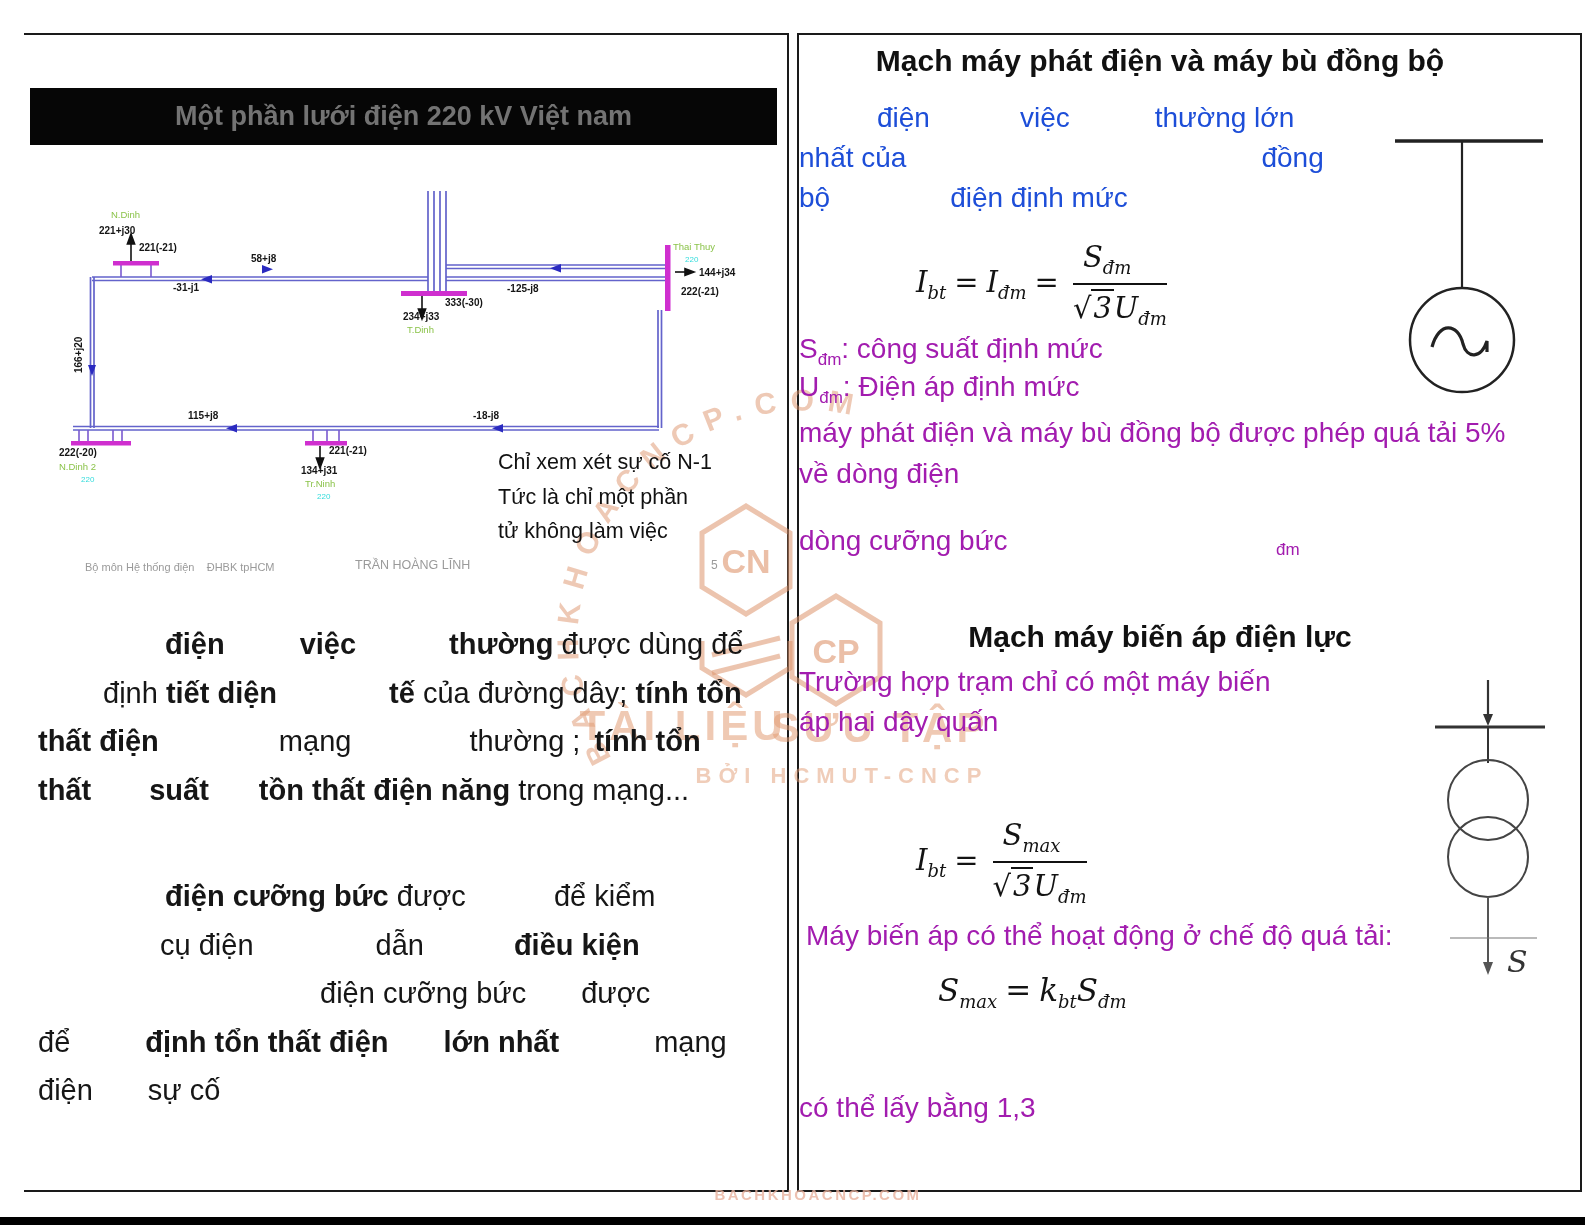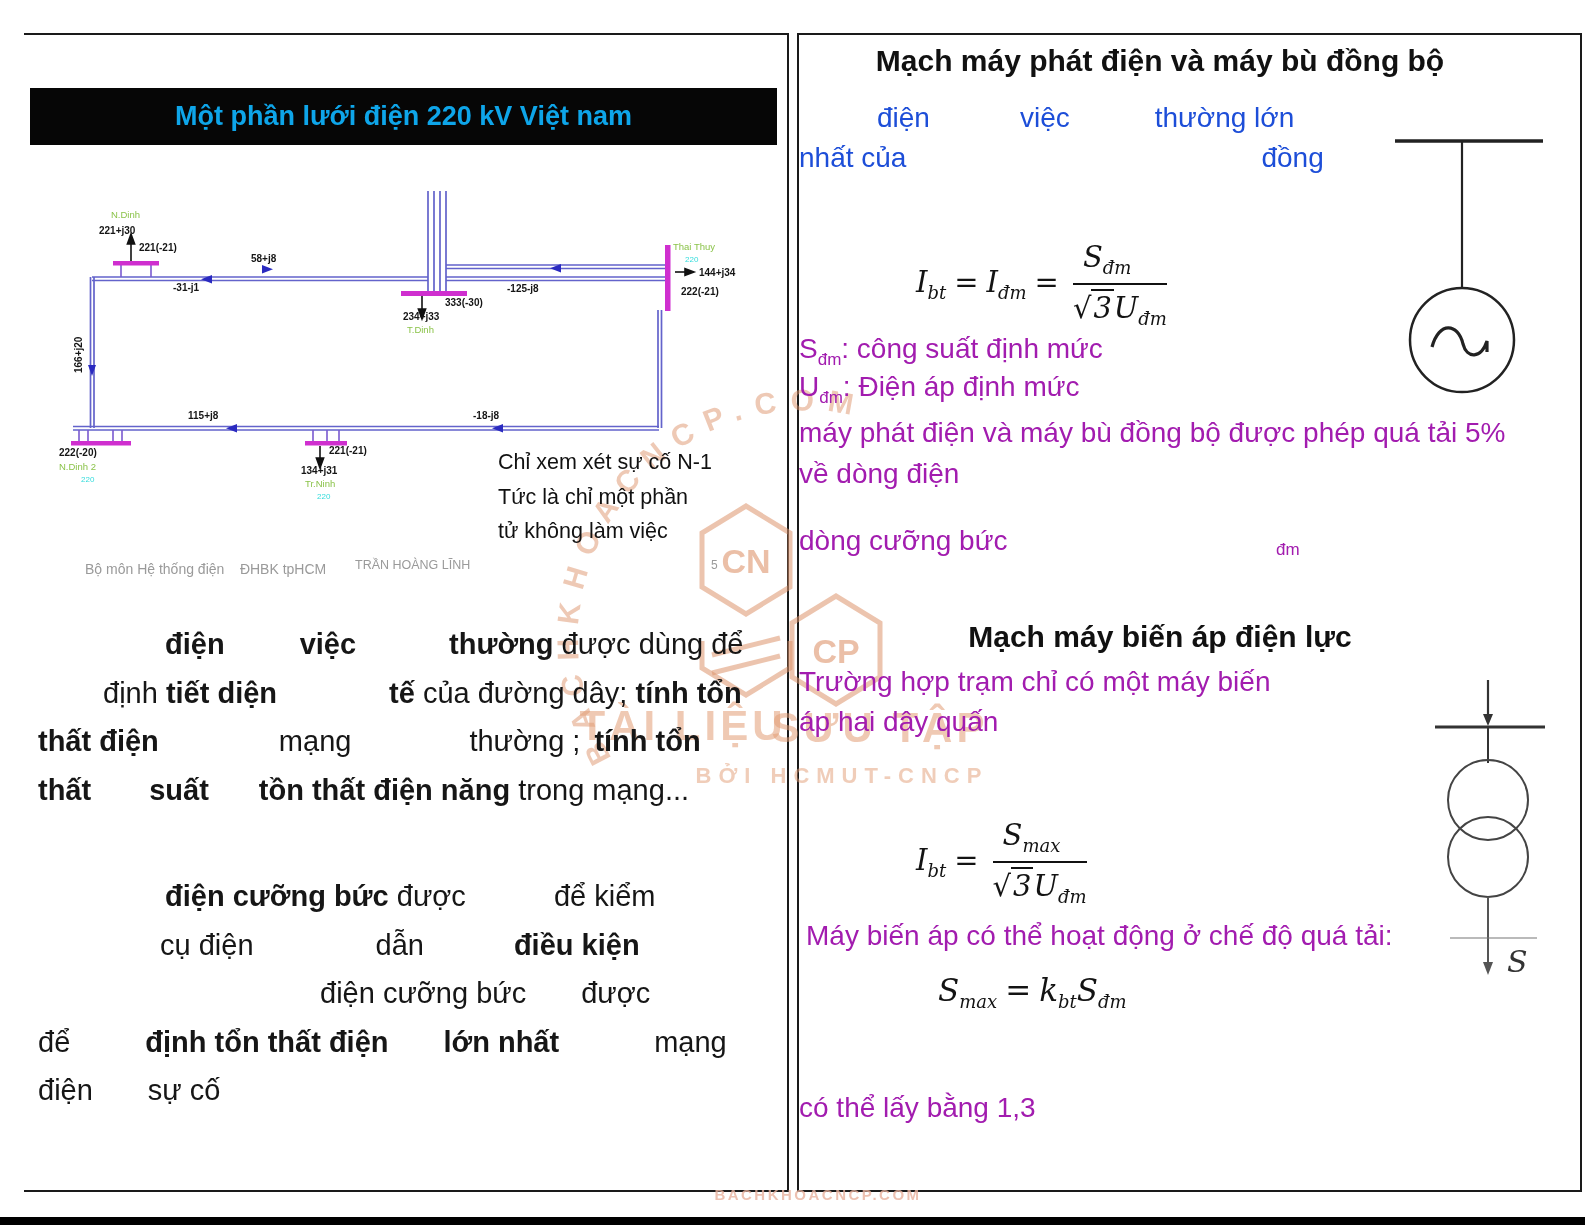--- a/index.html
+++ b/index.html
@@ -5,21 +5,21 @@
   html,body{margin:0;padding:0;background:#e8e8e8;}
   .page{position:relative;width:1585px;height:1225px;background:#ffffff;overflow:hidden;
         font-family:"Liberation Sans","DejaVu Sans",sans-serif;color:#141414;}
   .abs{position:absolute;}
   .panel{position:absolute;background:transparent;z-index:1;}
   .panel.left{left:24px;top:33px;width:763px;height:1155px;border:2px solid #1a1a1a;border-left:none;}
   .panel.right{left:797px;top:33px;width:781px;height:1155px;border:2px solid #1a1a1a;}
   .wm{position:absolute;left:0;top:0;z-index:2;pointer-events:none;}
   .content{position:absolute;left:0;top:0;width:100%;height:100%;z-index:3;}
   .slide-title{position:absolute;left:30px;top:88px;width:747px;height:57px;background:#060606;
-        color:#0ea5e9;font-weight:bold;font-size:27px;text-align:center;line-height:57px;}
+        color:#737373;font-weight:bold;font-size:27px;text-align:center;line-height:57px;}
   .note{position:absolute;left:498px;top:445px;font-size:21.5px;line-height:34.5px;color:#111;}
   .foot{position:absolute;color:#9a9a9a;}
   .tline{white-space:pre;height:48.6px;font-size:29px;color:#161616;}
   .tline .b{font-weight:bold;}
   .rline{white-space:pre;height:40px;font-size:28px;color:#1d4ed8;}
   .rtxt{position:absolute;font-size:28px;color:#a21caf;white-space:pre;}
   .rtxt sub{font-size:17px;}
   .rtitle{position:absolute;font-weight:bold;font-size:30px;color:#111;text-align:center;white-space:pre;}
   .math{position:absolute;font-family:"DejaVu Serif","Liberation Serif",serif;font-style:italic;
         font-size:29px;color:#131313;white-space:nowrap;}
@@ -128,21 +128,21 @@
           <text x="418" y="231" fill="#151515" font-size="10" font-weight="bold">-18-j8</text>
         </g>
     </svg>
 
     <div class="note">
       <div>Chỉ xem xét sự cố N-1</div>
       <div>Tức là chỉ một phần</div>
       <div>tử không làm việc</div>
     </div>
 
-    <div class="foot" style="left:85px;top:561px;font-size:14px;white-space:pre">Bộ môn Hệ thống điện    ĐHBK tpHCM</div>
+    <div class="foot" style="left:85px;top:561px;font-size:11px;white-space:pre">Bộ môn Hệ thống điện    ĐHBK tpHCM</div>
     <div class="foot" style="left:355px;top:558px;font-size:12.5px">TRẦN HOÀNG LĨNH</div>
     <div class="foot" style="left:711px;top:558px;font-size:12px">5</div>
 
     <div class="abs" style="left:30px;top:620px;width:745px;padding-top:8px">
         <div class="tline"><span class="b" style="margin-left: 135px;">điện</span><span class="b" style="margin-left: 75px;">việc</span><span class="b" style="margin-left: 93px;">thường</span><span> được dùng để</span></div>
         <div class="tline"><span style="margin-left: 73px;">định </span><span class="b">tiết diện</span><span class="b" style="margin-left: 112px;">tế</span><span> của đường dây; </span><span class="b">tính tổn</span></div>
         <div class="tline"><span class="b" style="margin-left: 8px;">thất điện</span><span style="margin-left: 120px;">mạng</span><span style="margin-left: 118px;">thường ;</span><span class="b" style="margin-left: 14px;">tính tổn</span></div>
         <div class="tline"><span class="b" style="margin-left: 8px;">thất</span><span class="b" style="margin-left: 58px;">suất</span><span class="b" style="margin-left: 50px;">tồn thất điện năng</span><span> trong mạng...</span></div>
       </div>
 
@@ -152,20 +152,21 @@
         <div class="tline"><span style="margin-left: 290px;">điện cưỡng bức</span><span style="margin-left: 55px;">được</span></div>
         <div class="tline"><span style="margin-left: 8px;">để</span><span class="b" style="margin-left: 75px;">định tổn thất điện</span><span class="b" style="margin-left: 55px;">lớn nhất</span><span style="margin-left: 95px;">mạng</span></div>
         <div class="tline"><span style="margin-left: 8px;">điện</span><span style="margin-left: 55px;">sự cố</span></div>
       </div>
 
     <div class="rtitle" style="left:810px;top:44px;width:700px">Mạch máy phát điện và máy bù đồng bộ</div>
 
     <div class="abs" style="left:799px;top:102px;width:580px">
         <div class="rline"><span style="margin-left: 78px;">điện</span><span style="margin-left: 90px;">việc</span><span style="margin-left: 85px;">thường lớn</span></div>
         <div class="rline"><span>nhất của</span><span style="margin-left: 355px;">đồng</span></div>
+        <div class="rline"><span>bộ</span><span style="margin-left: 120px;">điện định mức</span></div>
       </div>
 
     <svg class="abs" style="left:1385px;top:128px" width="170" height="280" viewBox="0 0 170 280">
       <line x1="10" y1="13" x2="158" y2="13" stroke="#222" stroke-width="3.5"></line>
       <line x1="77" y1="13" x2="77" y2="160" stroke="#222" stroke-width="2.2"></line>
       <circle cx="77" cy="212" r="52" stroke="#222" stroke-width="2.5" fill="none"></circle>
       <path d="M 47 219 c 7 -26 26 -24 31 -3 c 4 15 18 15 24 -3 v 11" stroke="#222" stroke-width="3.2" fill="none"></path>
     </svg>
 
     <div class="math" style="left:916px;top:240px">

